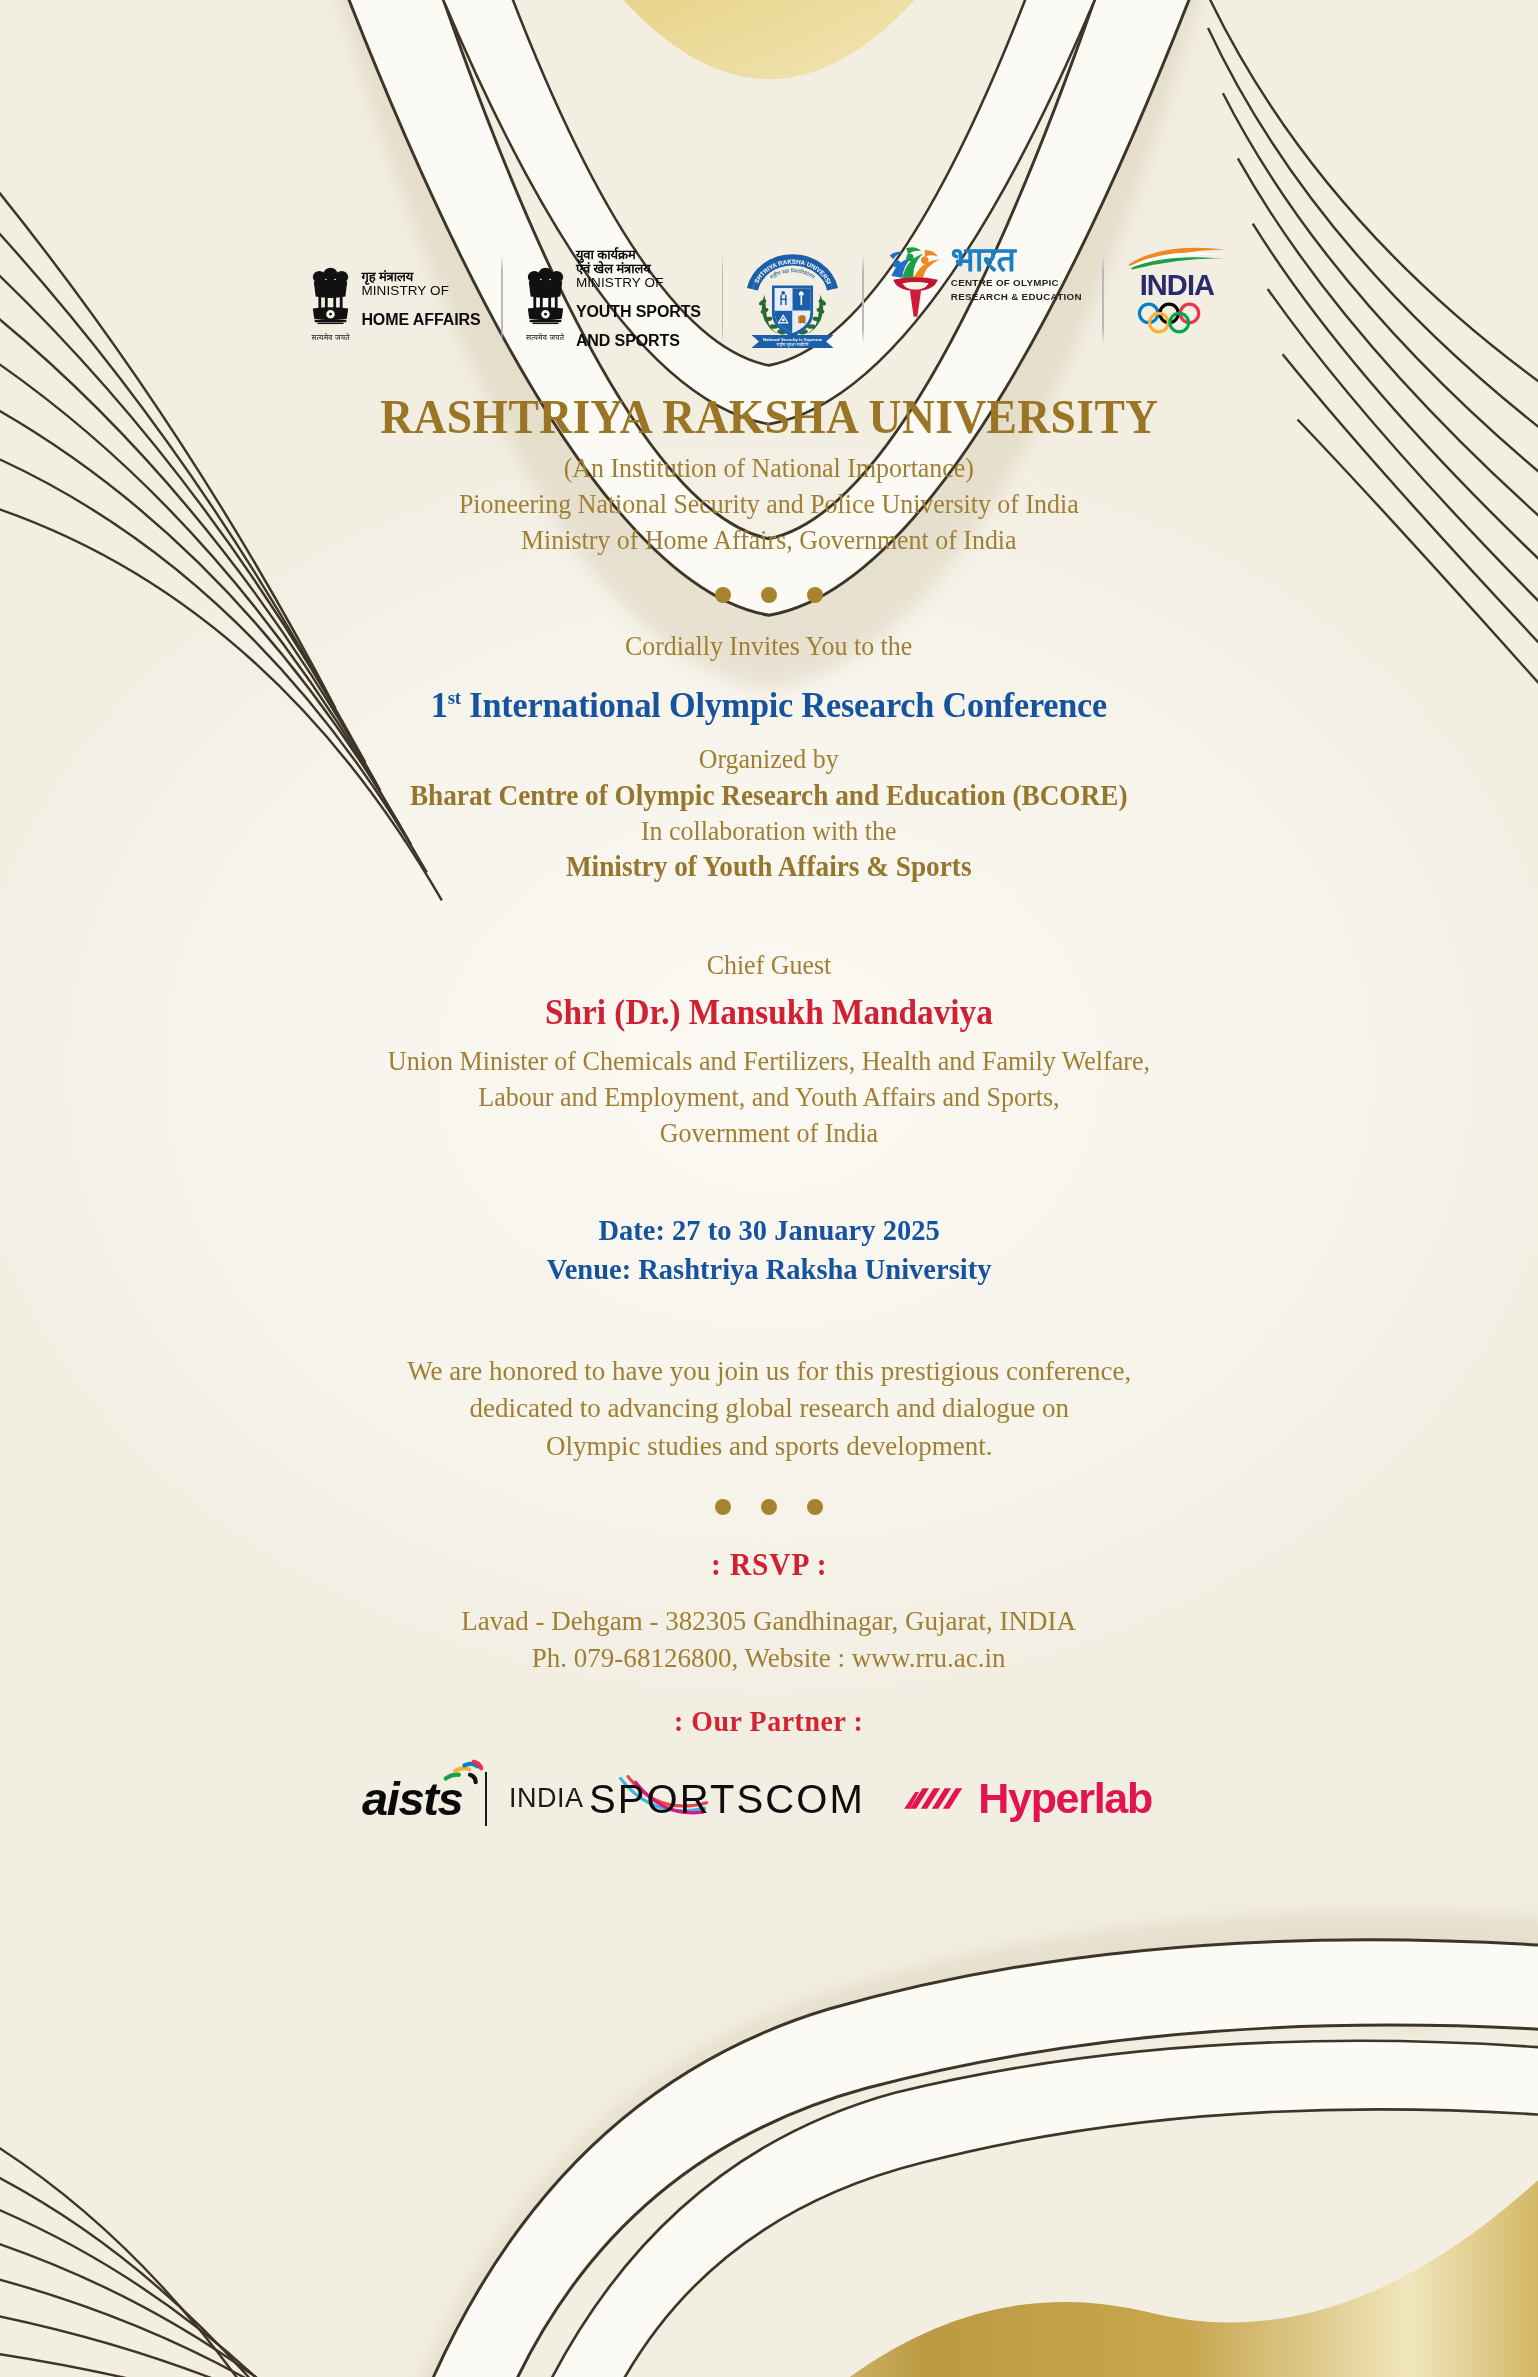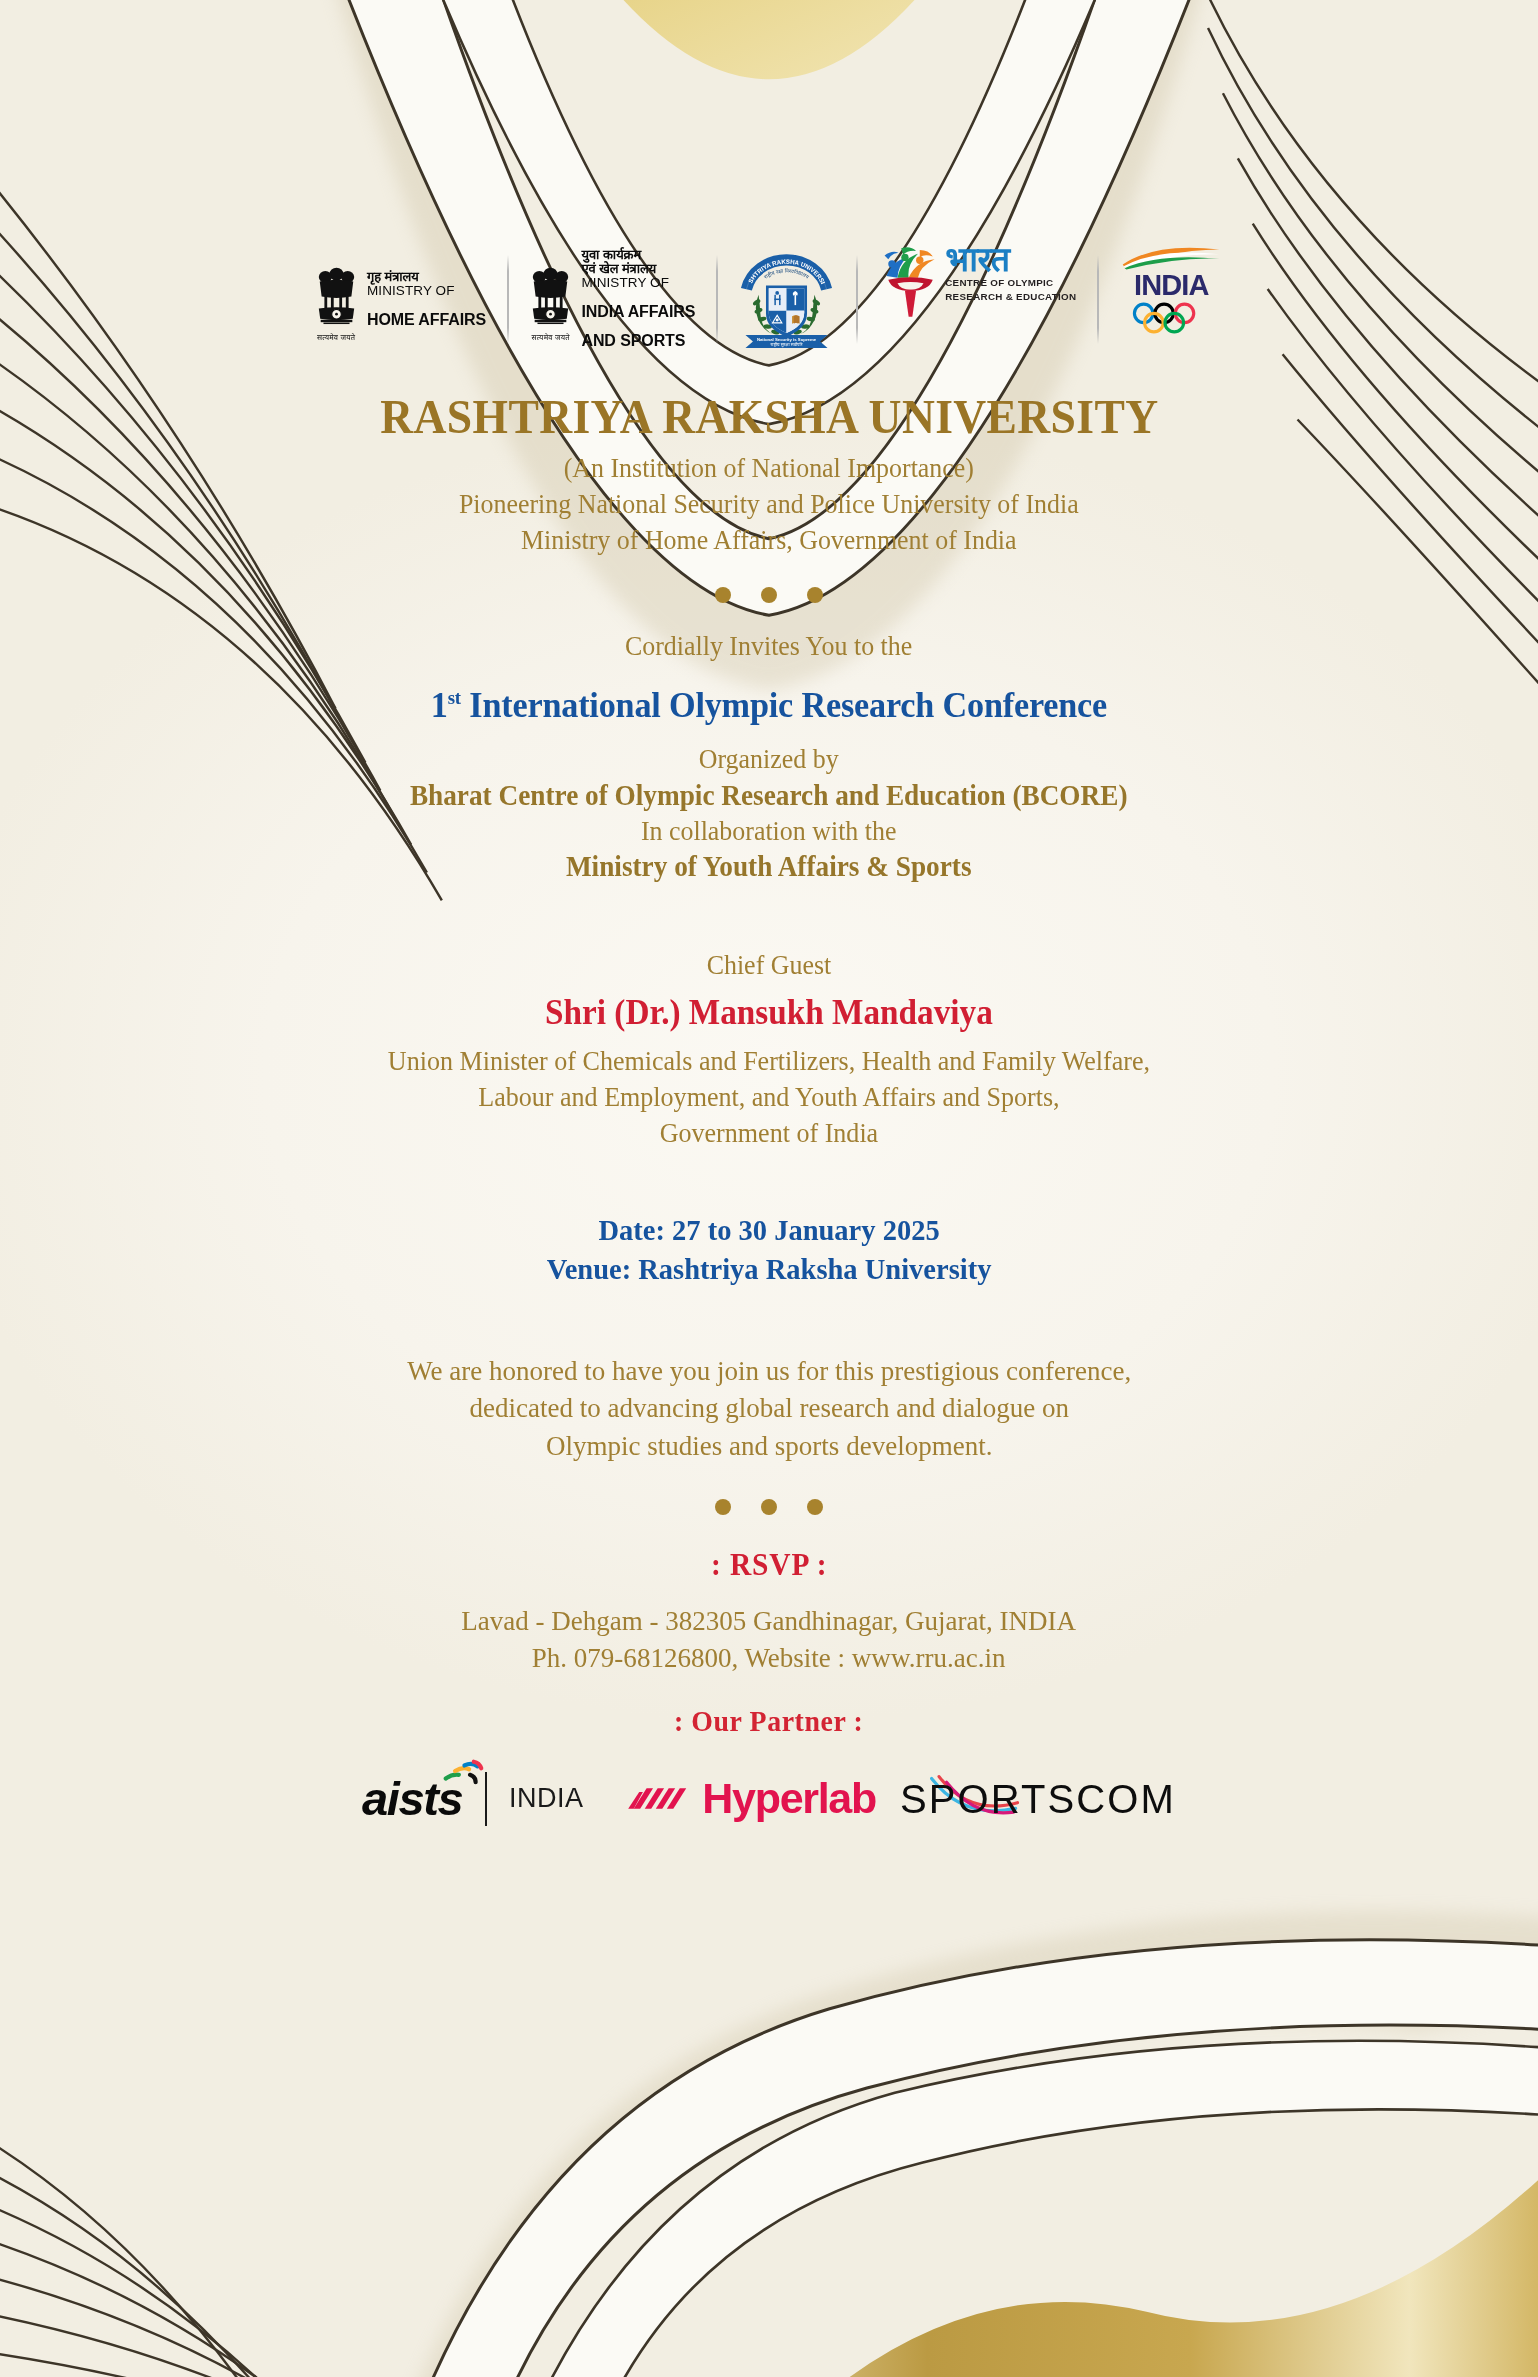--- a/index.html
+++ b/index.html
@@ -457,21 +457,21 @@
               <rect x="5" y="61" width="34" height="2.6"></rect>
               <rect x="8" y="64" width="28" height="1.6"></rect>
             </g>
           </svg>
           <span class="emblem-motto">सत्यमेव जयते</span>
         </div>
         <div class="min-text">
           <div class="min-hi">युवा कार्यक्रम</div>
           <div class="min-hi">एवं खेल मंत्रालय</div>
           <div class="min-of">MINISTRY OF</div>
-          <div class="min-bold">INDIA AFFAIRS</div>
+          <div class="min-bold">YOUTH SPORTS</div>
           <div class="min-bold">AND SPORTS</div>
         </div>
       </div>
 
       <div class="logo-sep"></div>
 
       <div class="logo-cell">
         <div class="crest-wrap">
           <svg width="97" height="103" viewBox="0 0 104 110">
             <defs>
@@ -660,43 +660,43 @@
               <path d="M34,4 q6,1 8,7" stroke="#ee334e"></path>
               <path d="M30,18 q6,2 6,8" stroke="#111111"></path>
             </g>
           </svg>
           <span class="aists-word">aists</span>
         </div>
         <span class="aists-sep"></span>
         <span class="aists-india">INDIA</span>
       </div>
 
+      <div class="partner-cell">
+        <div style="position:relative;">
+          <svg width="112" height="56" viewBox="0 0 120 60" style="position:absolute; left:26px; top:-7.5px;">
+            <g fill="none" stroke-width="3.4" stroke-linecap="round">
+              <path d="M6,8 Q40,52 96,40" stroke="#3cb6e3"></path>
+              <path d="M14,6 Q46,48 98,34" stroke="#e8434a"></path>
+              <path d="M22,12 Q52,50 94,44" stroke="#d6197a"></path>
+            </g>
+          </svg>
+          <span class="sports-word">SPORTSCOM</span>
+        </div>
+      </div>
+
       <div class="partner-cell" style="padding:0 24px 0 37px">
         <svg width="67" height="35" viewBox="0 0 72 38" style="margin-right:9.3px">
           <g fill="#e2134e">
             <path d="M8,30 L22,8 L29,8 L15,30 Z"></path>
             <path d="M20,30 L34,8 L41,8 L27,30 Z"></path>
             <path d="M32,30 L46,8 L53,8 L39,30 Z"></path>
             <path d="M44,30 L58,8 L65,8 L51,30 Z"></path>
             <path d="M2,30 L14,12 L18,12 L8,30 Z"></path>
           </g>
         </svg>
         <span class="hyper-word">Hyperlab</span>
       </div>
 
-      <div class="partner-cell">
-        <div style="position:relative;">
-          <svg width="112" height="56" viewBox="0 0 120 60" style="position:absolute; left:26px; top:-7.5px;">
-            <g fill="none" stroke-width="3.4" stroke-linecap="round">
-              <path d="M6,8 Q40,52 96,40" stroke="#3cb6e3"></path>
-              <path d="M14,6 Q46,48 98,34" stroke="#e8434a"></path>
-              <path d="M22,12 Q52,50 94,44" stroke="#d6197a"></path>
-            </g>
-          </svg>
-          <span class="sports-word">SPORTSCOM</span>
-        </div>
-      </div>
-
     </div>
 
   </div>
 </div>
 
 
 </body></html>

